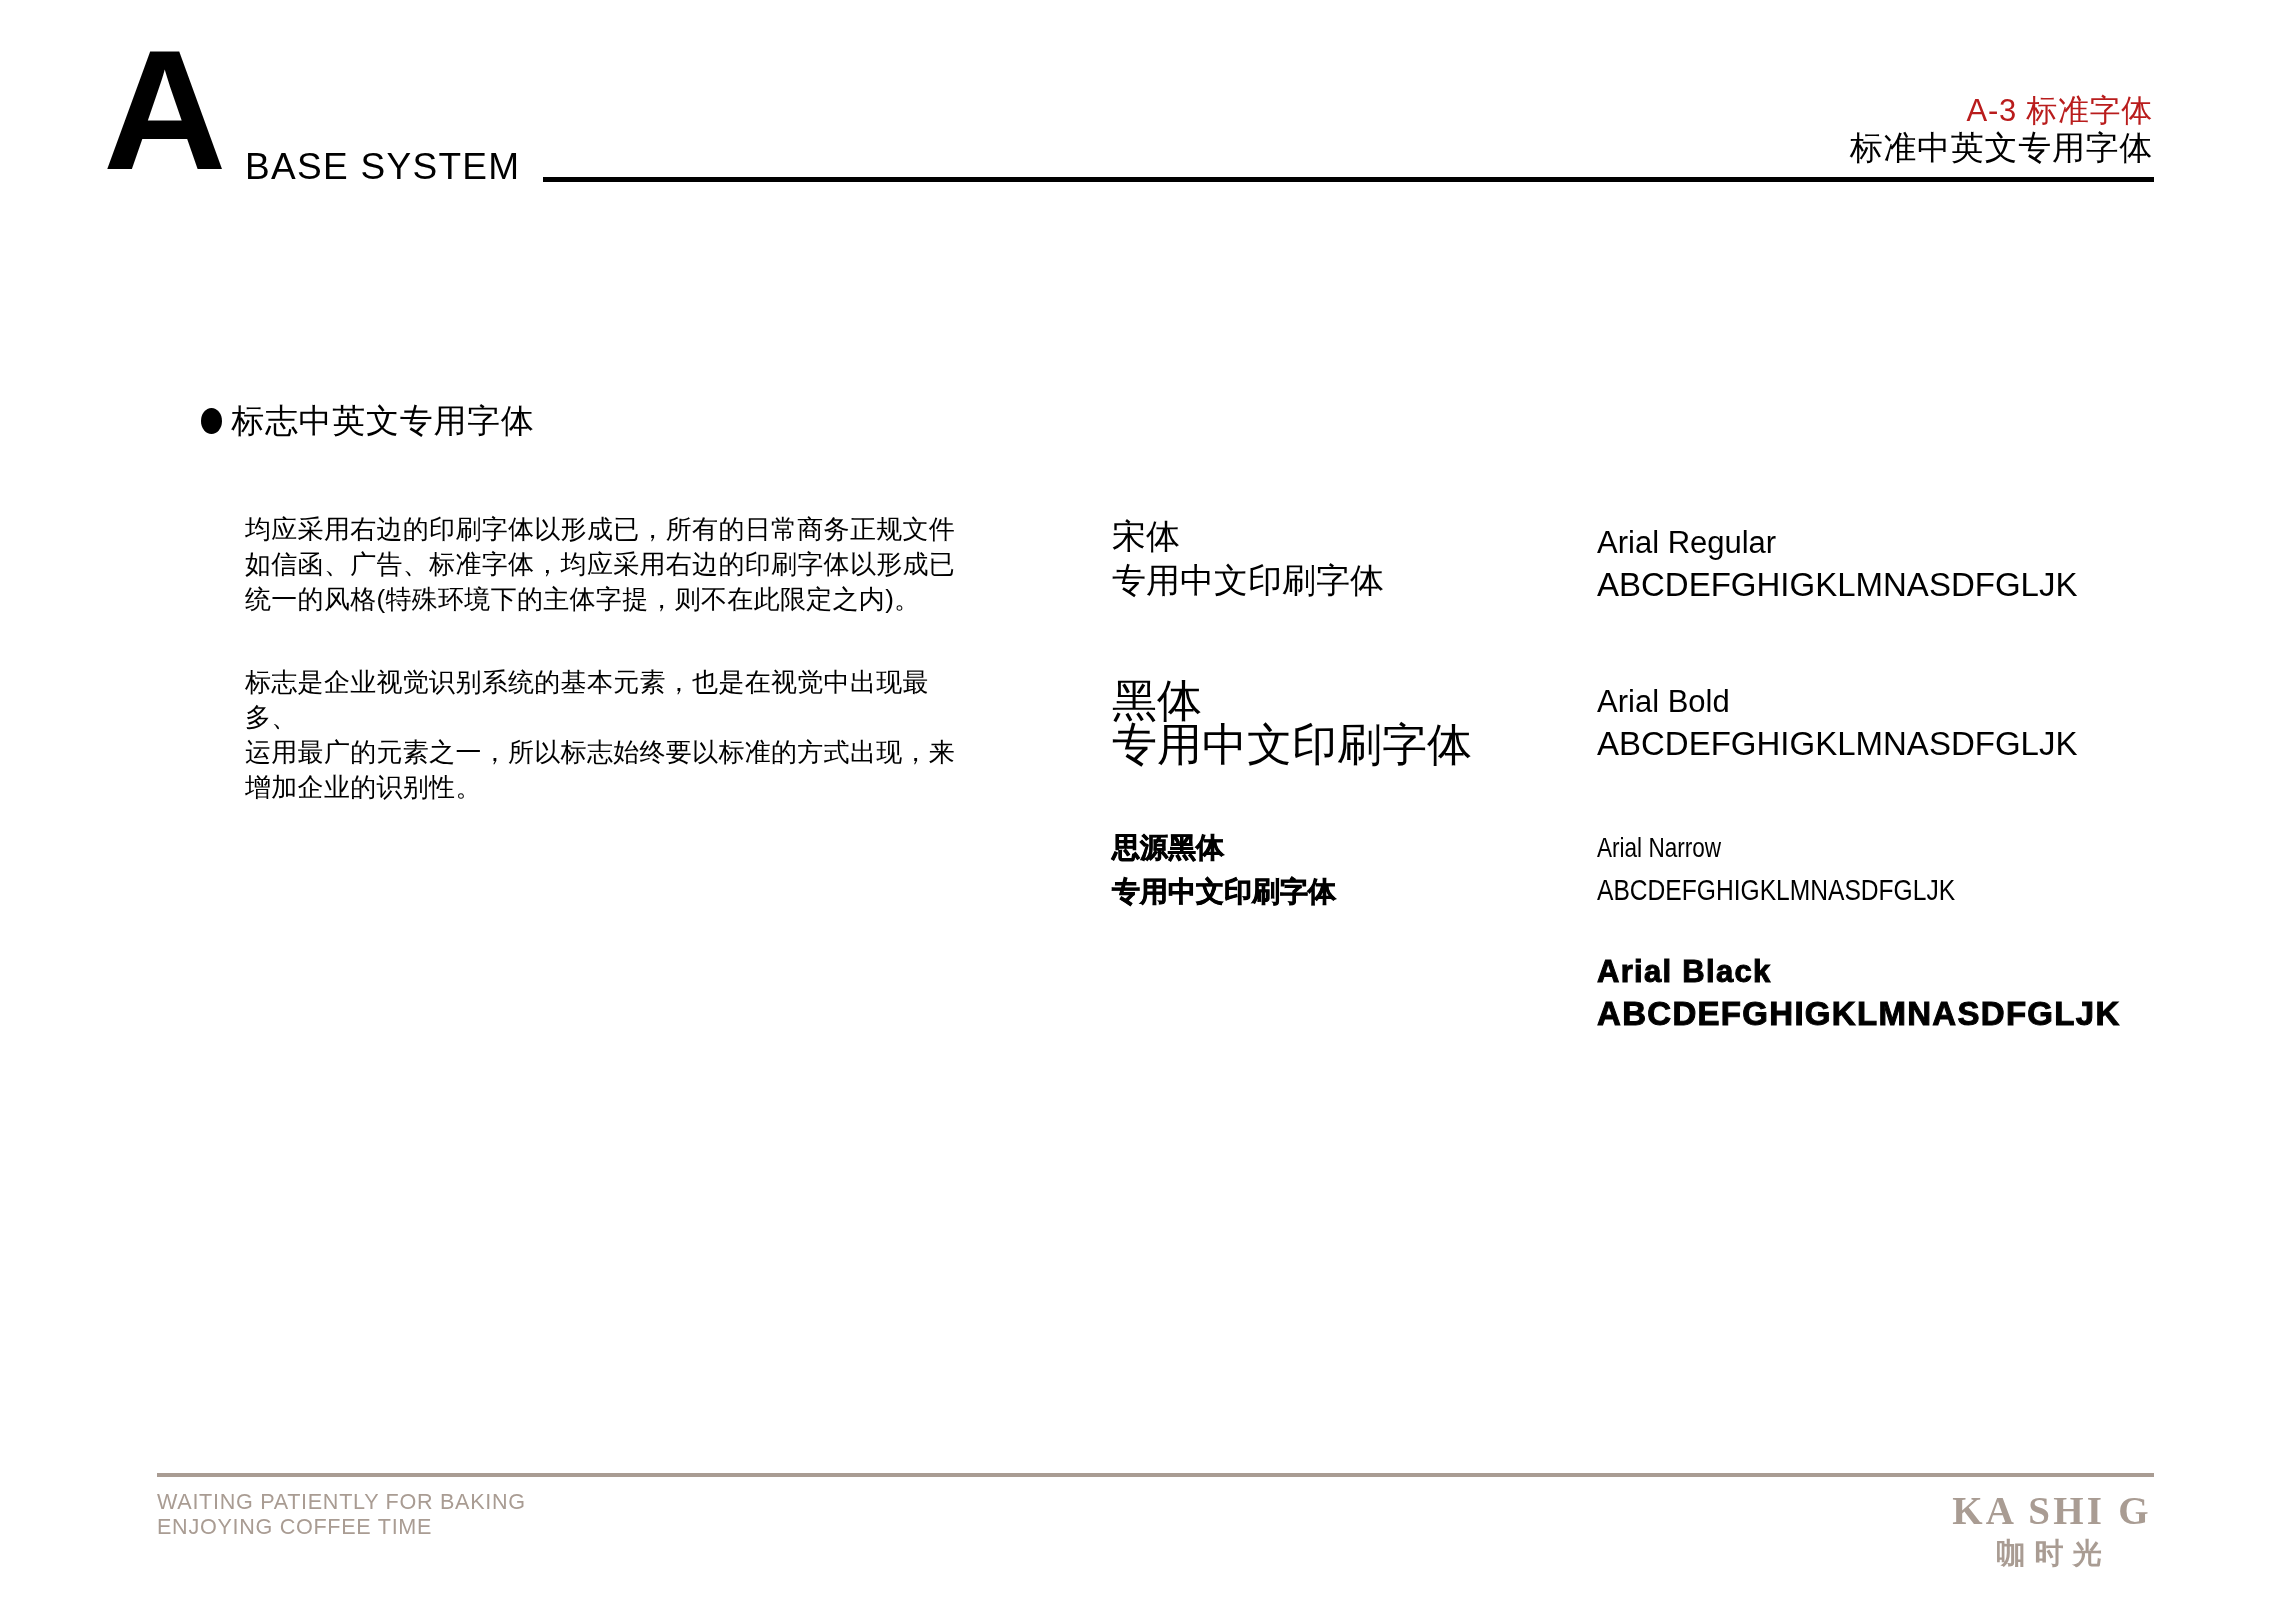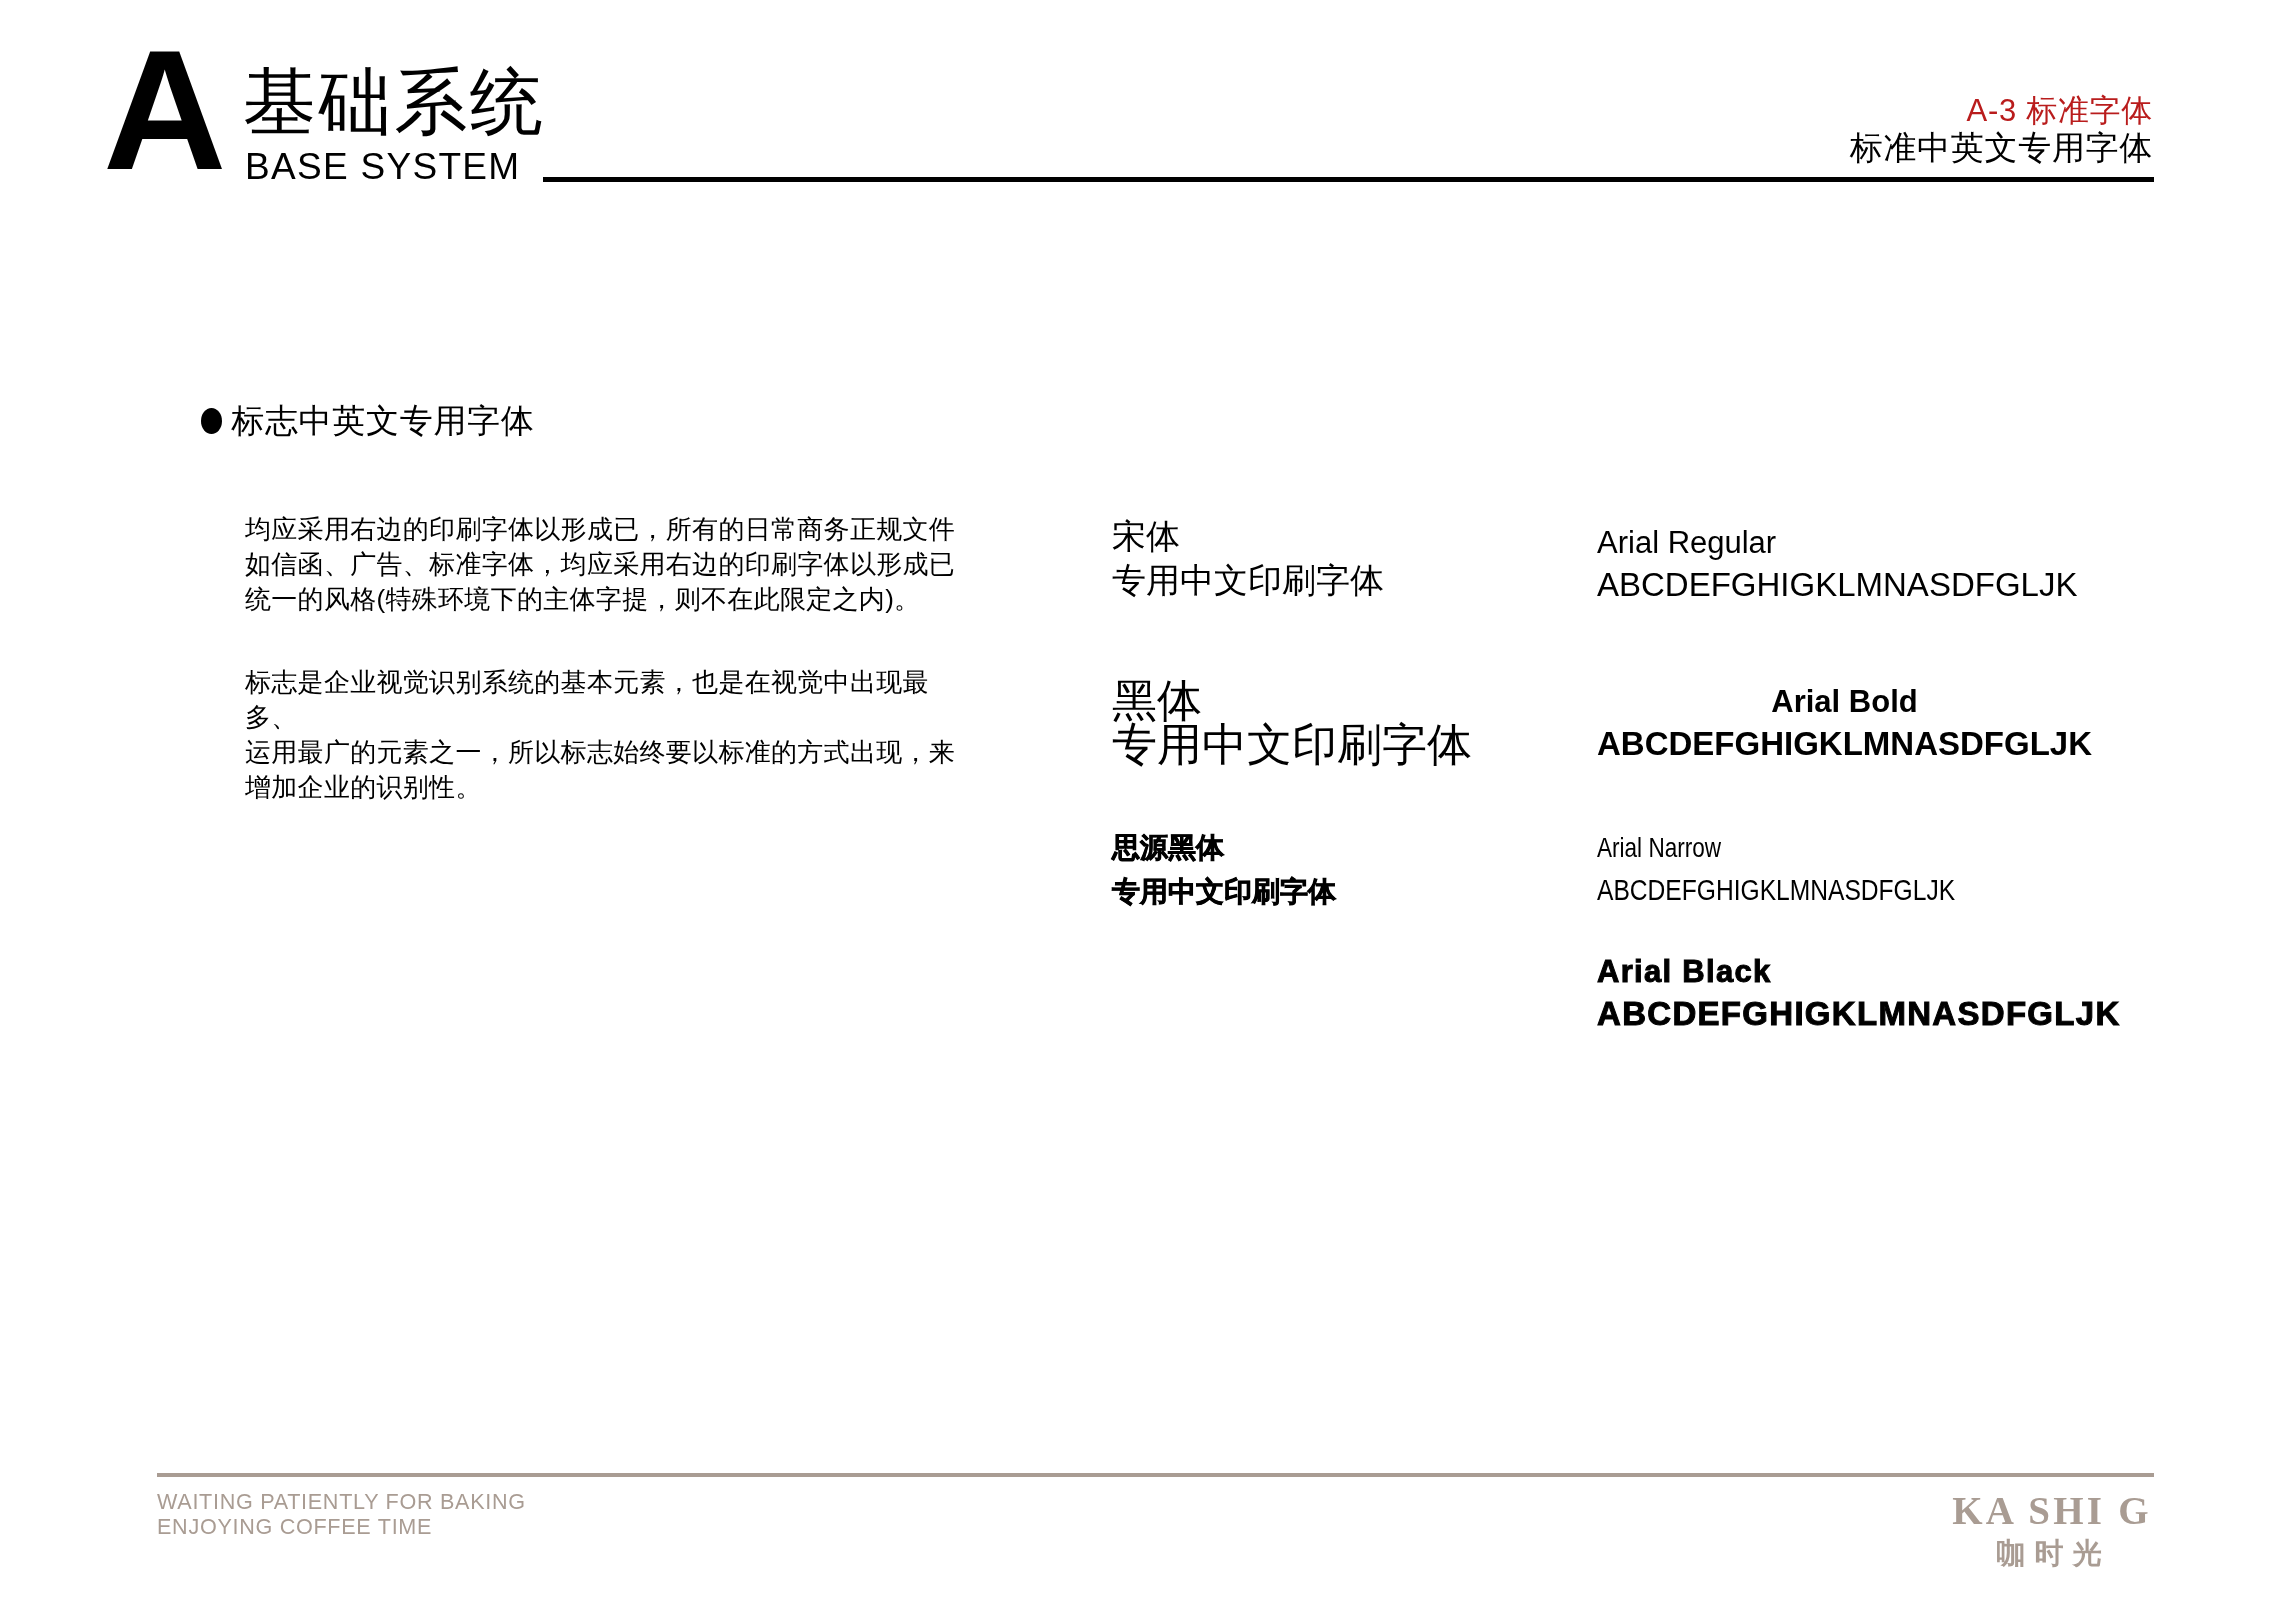--- a/index.html
+++ b/index.html
@@ -80,21 +80,21 @@
     font-size:28px;line-height:44px;top:826px;
     font-weight:900;-webkit-text-stroke:0.7px #000;
   }
 
   
   .en-block{left:1597px;}
   .en-name{font-size:31px;line-height:44px;}
   .en-alpha{font-size:33px;line-height:39px;letter-spacing:0px;}
   .en-regular{top:521px;}
   .en-bold{top:680px;}
-  .en-bold .en-name,.en-bold .en-alpha{font-weight:bold;text-align:center;}
+  .en-bold .en-name,.en-bold .en-alpha{font-weight:normal;}
   .en-narrow{top:826px;}
   .en-narrow .en-name{font-size:27.5px;}
   .en-narrow .squeeze{display:inline-block;transform:scaleX(0.82);transform-origin:0 50%;}
   .en-narrow .en-alpha{font-size:30px;}
   .en-black{top:950px;}
   .en-black .en-name,.en-black .en-alpha{
     font-weight:900;-webkit-text-stroke:1px #000;letter-spacing:1.3px;
   }
 
   
@@ -118,21 +118,20 @@
     font-size:29px;line-height:33px;font-weight:bold;
     letter-spacing:9.2px;color:#a99c93;text-align:right;
   }
 </style>
 </head>
 <body>
 
 <div class="page">
 
   <div class="abs section-letter">A</div>
-  <div class="abs title-cn">基础系统</div>
   <div class="abs title-en">BASE SYSTEM</div>
   <div class="abs header-rule"></div>
   <div class="abs page-code">A-3 标准字体</div>
   <div class="abs page-subtitle">标准中英文专用字体</div>
 
   <div class="abs heading-row">
     <div class="bullet"></div>
     <div class="heading-text">标志中英文专用字体</div>
   </div>
 

